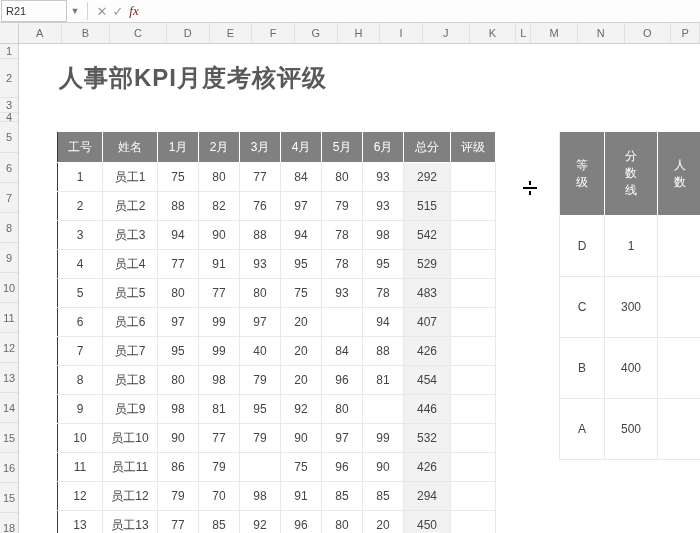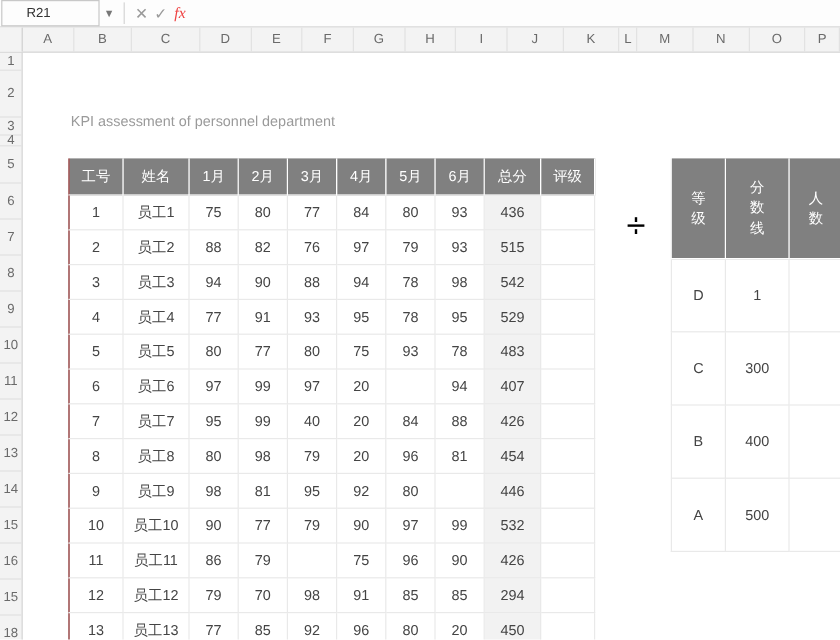--- a/index.html
+++ b/index.html
@@ -21,21 +21,21 @@
     display: flex;
     align-items: center;
     background: #fdfdfd;
   }
   .name-box {
     width: 60px;
     height: 20px;
     border: 1px solid #c8c8c8;
     display: flex;
     align-items: center;
-    padding-left: 20px;
+    padding-left: 4px;
     font-size: 11px;
     color: #333;
     margin-left: 1px;
   }
   .name-dd {
     width: 12px;
     text-align: center;
     color: #777;
     font-size: 9px;
     padding-left: 2px;
@@ -48,21 +48,21 @@
   }
   .fb-icon {
     width: 16px;
     text-align: center;
     color: #9a9a9a;
     font-size: 13px;
   }
   .fb-icon.fx {
     font-style: italic;
     font-family: "Times New Roman", serif;
-    color: #ef4444;
+    color: #7f1d1d;
   }
   .fb-input {
     flex: 1;
     height: 20px;
     border: none;
     font-size: 12px;
     padding-left: 6px;
     outline: none;
     background: transparent;
   }
@@ -273,21 +273,21 @@
       <div class="row-head" style="height: 29px;">12</div>
       <div class="row-head" style="height: 29px;">13</div>
       <div class="row-head" style="height: 29px;">14</div>
       <div class="row-head" style="height: 29px;">15</div>
       <div class="row-head" style="height: 29px;">16</div>
       <div class="row-head" style="height: 29px;">15</div>
       <div class="row-head" style="height: 29px;">18</div>
     </div>
 
   <div class="sheet">
-    <div class="subtitle">KPI assessment of personnel department</div>
+    <div class="title">人事部KPI月度考核评级</div>
 
     <table class="kpi">
       <thead>
         <tr>
           <th class="col-id">工号</th>
           <th class="col-name">姓名</th>
           <th class="col-m">1月</th>
           <th class="col-m">2月</th>
           <th class="col-m">3月</th>
           <th class="col-m">4月</th>
@@ -300,21 +300,21 @@
       <tbody>
           <tr>
             <td class="col-id">1</td>
             <td class="col-name">员工1</td>
             <td class="col-m">75</td>
             <td class="col-m">80</td>
             <td class="col-m">77</td>
             <td class="col-m">84</td>
             <td class="col-m">80</td>
             <td class="col-m">93</td>
-            <td class="col-total">436</td>
+            <td class="col-total">292</td>
             <td class="col-grade"></td>
           </tr>
           <tr>
             <td class="col-id">2</td>
             <td class="col-name">员工2</td>
             <td class="col-m">88</td>
             <td class="col-m">82</td>
             <td class="col-m">76</td>
             <td class="col-m">97</td>
             <td class="col-m">79</td>

